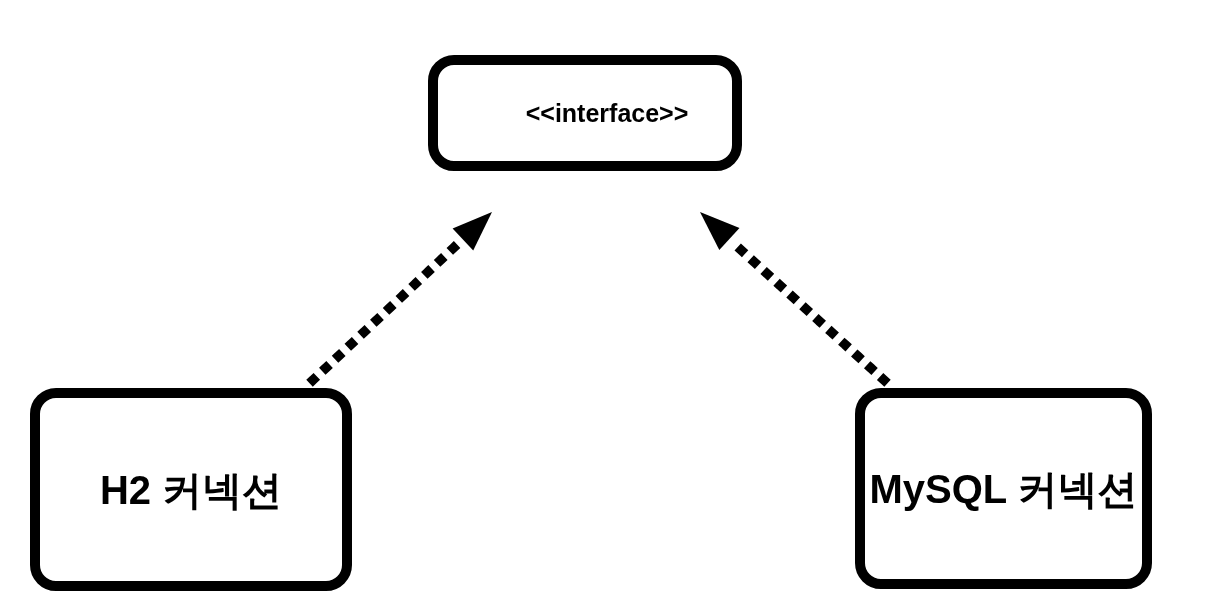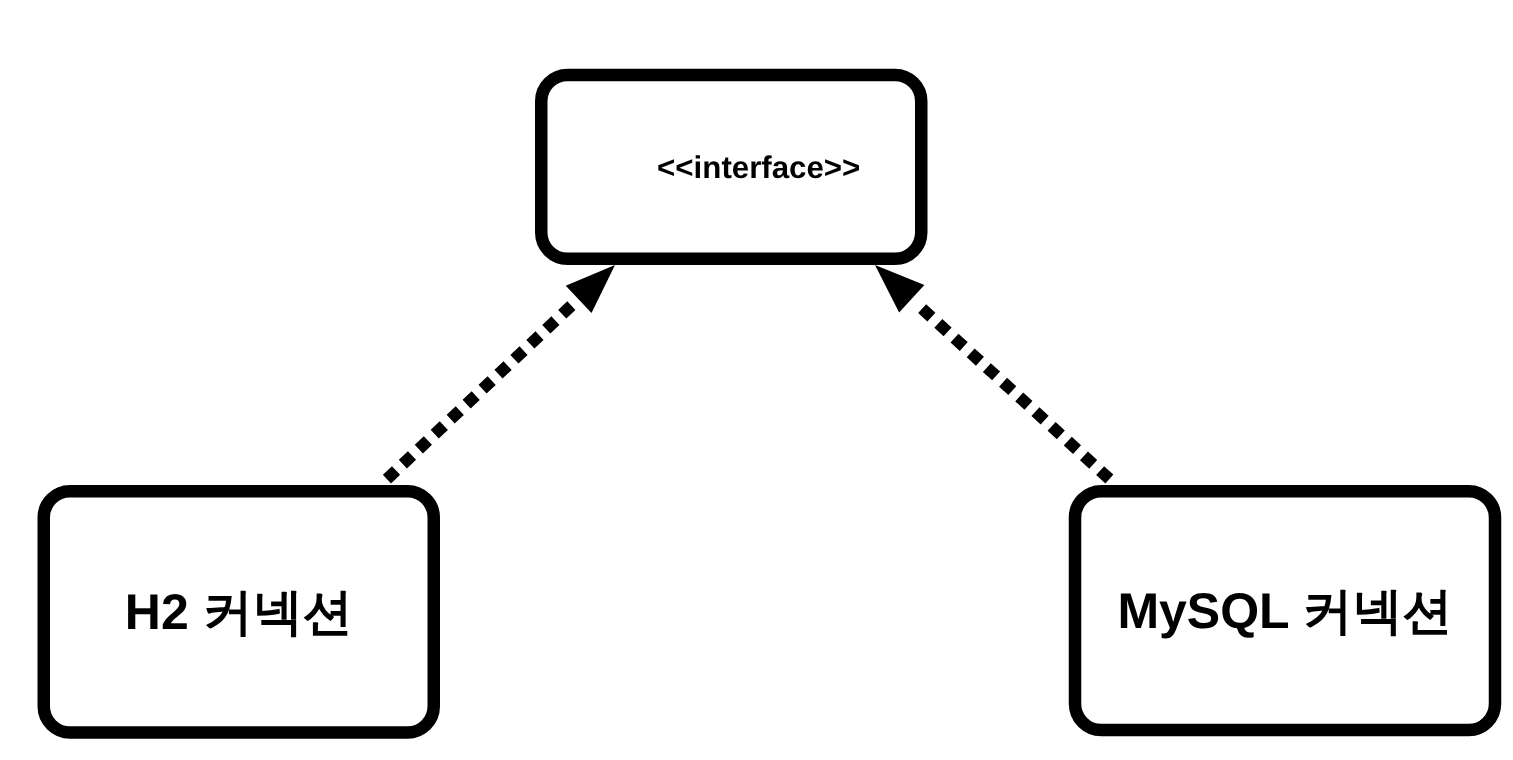--- a/index.html
+++ b/index.html
@@ -32,29 +32,29 @@
     border-radius: 26px;
     display: flex;
     flex-direction: column;
     align-items: center;
     justify-content: center;
     color: #000000;
     text-align: center;
   }
   .node-interface {
     left: 428px; top: 55px;
-    width: 314px; height: 157px; padding-left: 44px;
+    width: 314px; height: 116px; padding-left: 44px;
   }
   .node-h2 {
     left: 30px; top: 388px;
     width: 322px; height: 203px;
   }
   .node-mysql {
     left: 855px; top: 388px;
-    width: 346px; height: 201px;
+    width: 297px; height: 201px;
   }
   .stereotype {
     font-size: 25px;
     font-weight: 700;
     line-height: 1.2;
     letter-spacing: 0px;
   }
   .interface-name {
     font-size: 38px;
     font-weight: 700;

